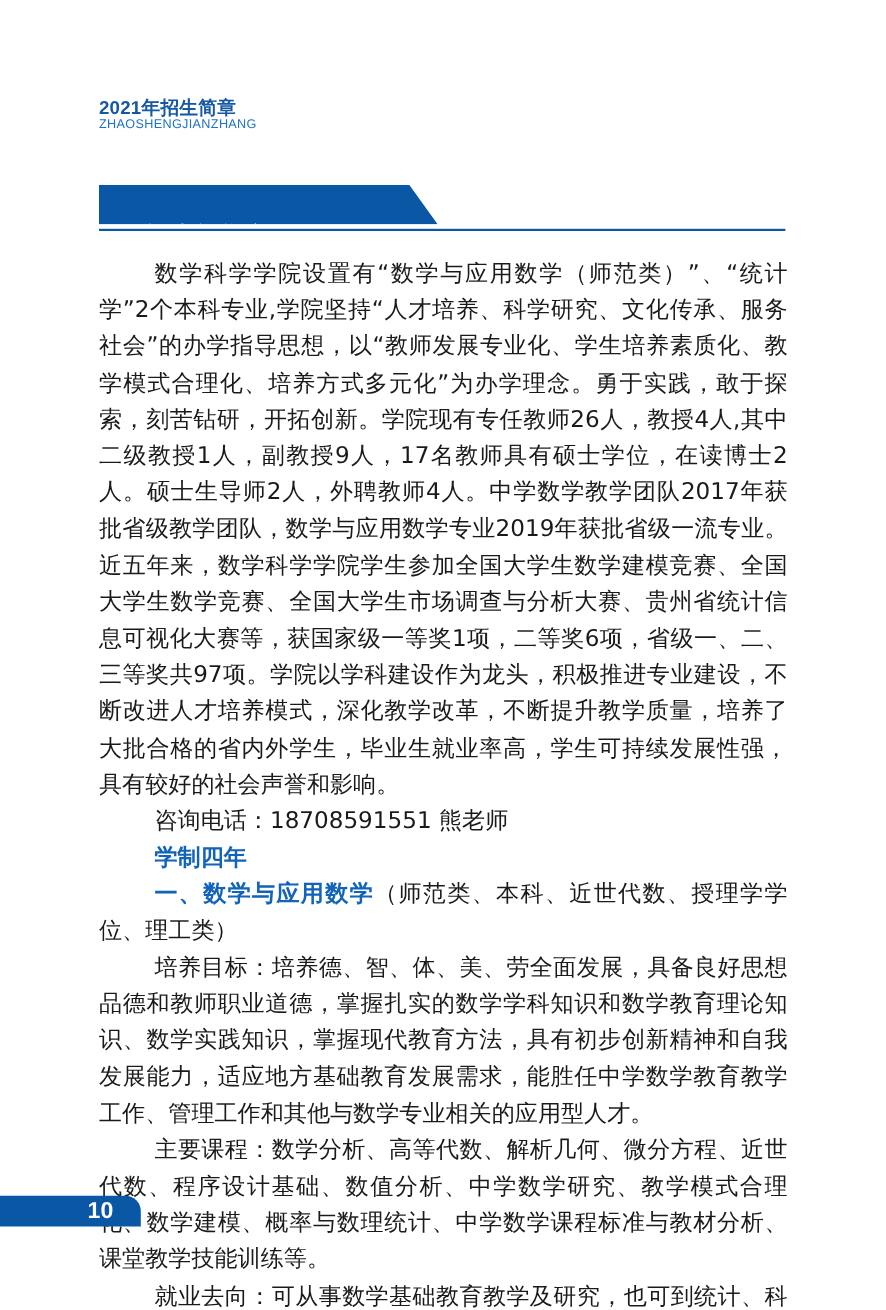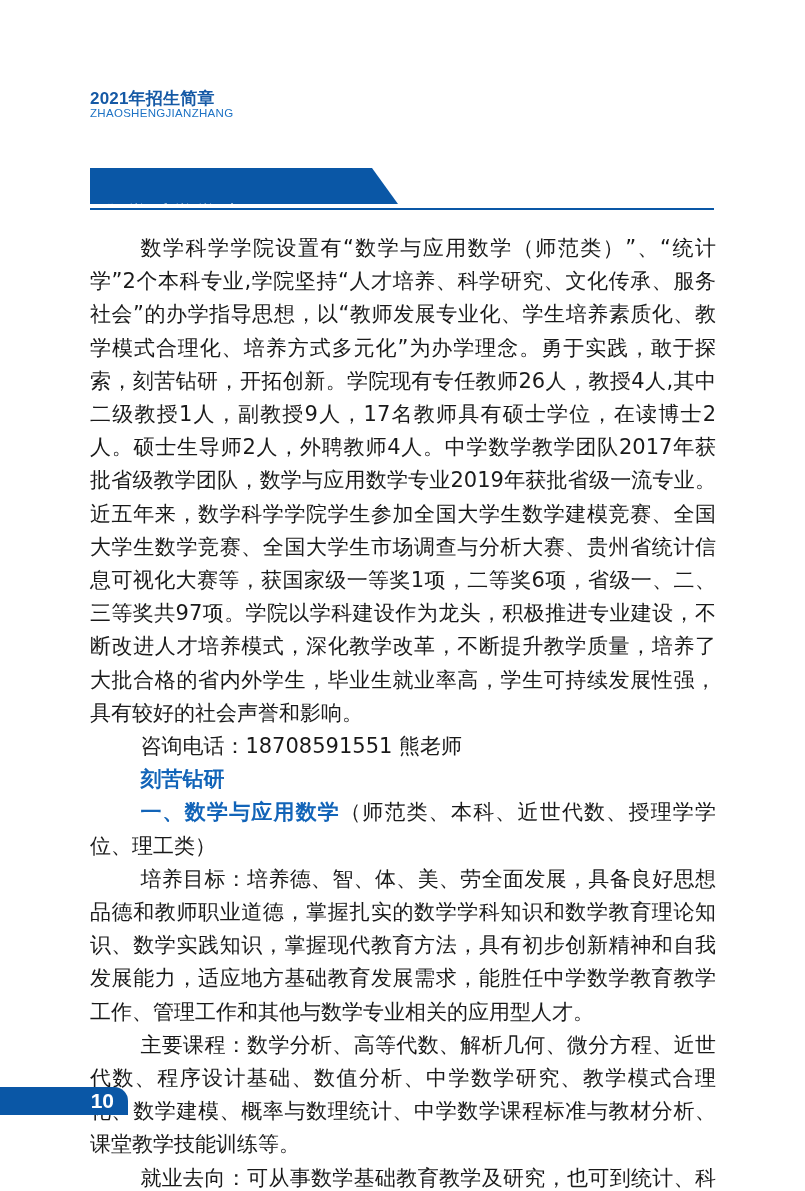--- a/index.html
+++ b/index.html
@@ -16,40 +16,40 @@
   .section-title { position: absolute; left: 14px; top: 4px; font-size: 21px; font-weight: bold;
                    color: #ffffff; letter-spacing: 2px; line-height: 28px; margin-top: 28px; }
   .section-rule { position: absolute; left: 90px; top: 208px; width: 624px; height: 2px; background: #0a57a6; }
   .body-text { position: absolute; left: 90px; top: 232px; width: 626px;
                font-size: 21px; line-height: 33.2px; text-align: justify; text-justify: inter-character; }
   .body-text p { margin: 0; }
   .indent { text-indent: 2.4em; }
   .blue-heading { color: #1264b8; font-weight: bold; }
   .page-tab { position: absolute; left: 0; top: 1087px; width: 128px; height: 28px;
               background: #0a57a6; border-top-right-radius: 14px; }
-  .page-num { position: absolute; right: 14px; top: 1px; font-family: "Liberation Sans", "DejaVu Sans", sans-serif;
+  .page-num { position: absolute; right: 25px; top: 1px; font-family: "Liberation Sans", "DejaVu Sans", sans-serif;
               font-weight: bold; font-size: 21px; color: #ffffff; line-height: 26px; }
 </style>
 </head>
 <body>
 
 <div class="running-head">
   <div class="rh-cn">2021年招生简章</div>
   <div class="rh-en">ZHAOSHENGJIANZHANG</div>
 </div>
 
 <div class="section-tab">
   <div class="section-title">数学科学学院</div>
 </div>
 <div class="section-rule"></div>
 
 <div class="body-text">
   <p class="indent">数学科学学院设置有“数学与应用数学（师范类）”、“统计学”2个本科专业,学院坚持“人才培养、科学研究、文化传承、服务社会”的办学指导思想，以“教师发展专业化、学生培养素质化、教学模式合理化、培养方式多元化”为办学理念。勇于实践，敢于探索，刻苦钻研，开拓创新。学院现有专任教师26人，教授4人,其中二级教授1人，副教授9人，17名教师具有硕士学位，在读博士2人。硕士生导师2人，外聘教师4人。中学数学教学团队2017年获批省级教学团队，数学与应用数学专业2019年获批省级一流专业。近五年来，数学科学学院学生参加全国大学生数学建模竞赛、全国大学生数学竞赛、全国大学生市场调查与分析大赛、贵州省统计信息可视化大赛等，获国家级一等奖1项，二等奖6项，省级一、二、三等奖共97项。学院以学科建设作为龙头，积极推进专业建设，不断改进人才培养模式，深化教学改革，不断提升教学质量，培养了大批合格的省内外学生，毕业生就业率高，学生可持续发展性强，具有较好的社会声誉和影响。</p>
   <p class="indent">咨询电话：18708591551 熊老师</p>
-  <p class="indent blue-heading">刻苦钻研</p>
+  <p class="indent blue-heading">学制四年</p>
   <p class="indent"><span class="blue-heading">一、数学与应用数学</span><span>（师范类、本科、近世代数、授理学学位、理工类）</span></p>
   <p class="indent">培养目标：培养德、智、体、美、劳全面发展，具备良好思想品德和教师职业道德，掌握扎实的数学学科知识和数学教育理论知识、数学实践知识，掌握现代教育方法，具有初步创新精神和自我发展能力，适应地方基础教育发展需求，能胜任中学数学教育教学工作、管理工作和其他与数学专业相关的应用型人才。</p>
   <p class="indent">主要课程：数学分析、高等代数、解析几何、微分方程、近世代数、程序设计基础、数值分析、中学数学研究、教学模式合理化、数学建模、概率与数理统计、中学数学课程标准与教材分析、课堂教学技能训练等。</p>
   <p class="indent">就业去向：可从事数学基础教育教学及研究，也可到统计、科研单位</p>
 </div>
 
 <div class="page-tab">
   <div class="page-num">10</div>
 </div>
 

